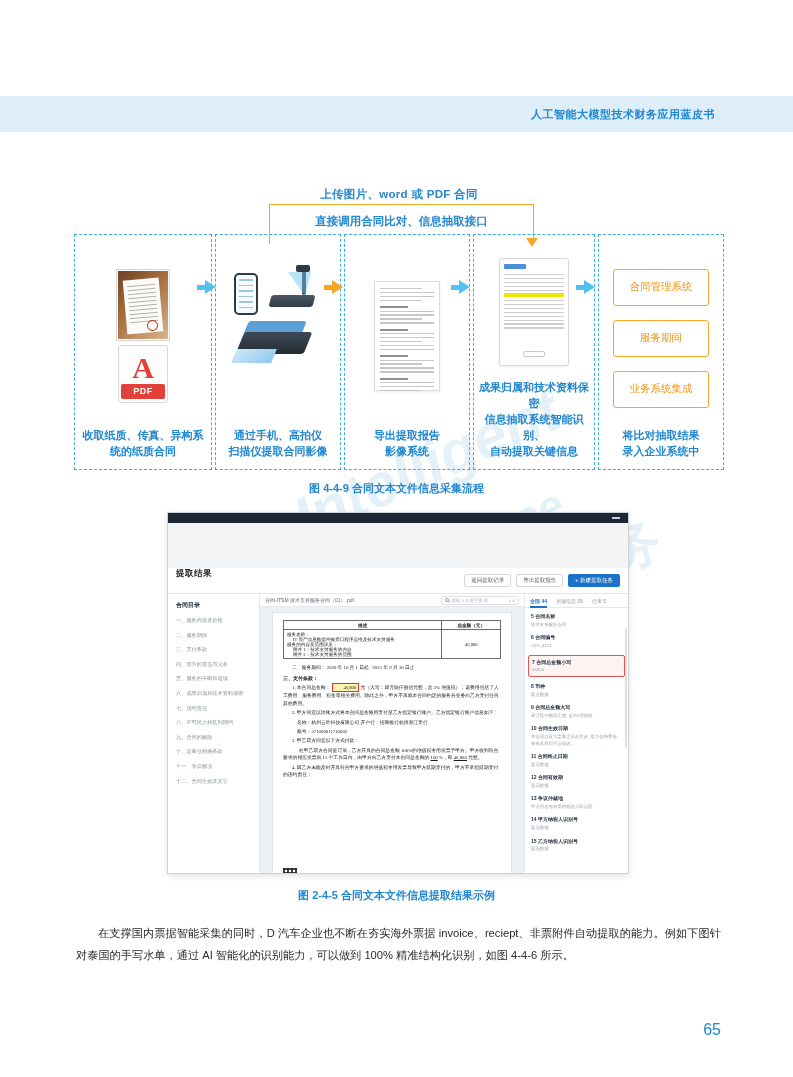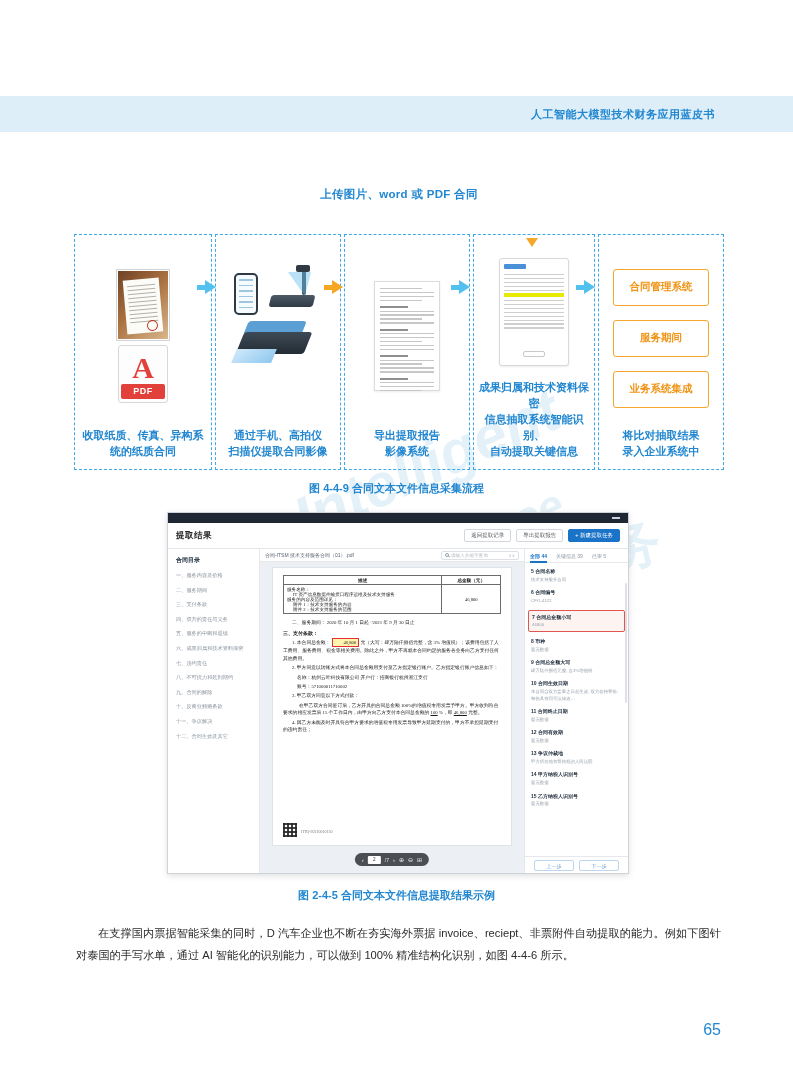--- a/index.html
+++ b/index.html
@@ -202,21 +202,21 @@
   }
   .app-mini .bar { height:5px; width:22px; background:#4a90d9; border-radius:1px; margin-bottom:5px; }
   .app-mini i { display:block; height:1.3px; background:#cfcfcf; margin-bottom:2.6px; }
   .app-mini i.hl { background:#e8e800; height:4px; }
   .app-mini .btn { position:absolute; bottom:8px; left:50%; transform:translateX(-50%); width:22px; height:6px; border:1px solid #c9c9c9; border-radius:2px;}
 
   
   .chips { display:flex; flex-direction:column; gap:14px; justify-content:center; height:100%; padding-top:4px;}
   .chip {
     width: 96px; height: 37px; border:1.4px solid #f4a72a; border-radius:3px;
-    color:#f09415; font-size:10.5px; font-weight:700;
+    color:#f09415; font-size:10.5px; font-weight:400;
     display:flex; align-items:center; justify-content:center;
   }
 
   
   .fig-caption {
     position: absolute; left:0; width:793px; text-align:center;
     color:#2287d0; font-size:11px; font-weight:700;
   }
   .cap-444 { top: 481px; }
   .cap-445 { top: 888px; }
@@ -229,21 +229,21 @@
     overflow:hidden;
   }
   .shot-titlebar {
     height: 10px; background:#1e2733; position:relative;
   }
   .shot-titlebar .min {
     position:absolute; right:8px; top:4px; width:8px; height:1.5px; background:#ccd3da;
   }
   .shot-topbar {
     height: 26px; background:#ffffff; border-bottom:1px solid #e3e6ea;
-    display:flex; align-items:center; padding: 0 8px;
+    display:flex; padding: 0 8px; margin-top: 45px;
   }
   .shot-topbar .s-title { font-size:8.5px; font-weight:700; color:#222; letter-spacing:.5px; }
   .shot-topbar .s-actions { margin-left:auto; display:flex; align-items:center; gap:5px; }
   .s-btn {
     height:13px; padding:0 6px; border:1px solid #d3d8de; border-radius:2px;
     background:#fff; color:#555; font-size:5.5px; display:flex; align-items:center;
     white-space:nowrap;
   }
   .s-btn.primary { background:#1a73c7; border-color:#1a73c7; color:#fff; }
 
@@ -364,20 +364,23 @@
 <div class="watermark wm-2">Finance</div>
 <div class="watermark wm-3">智能财务</div>
 <div class="wm-circ"></div>
 
 <div class="flow">
 
   <div class="flow-caption-wrap">
     <div class="flow-top-label">上传图片、word 或 PDF 合同</div>
   </div>
 
+  <div class="flow-bracket">
+    <div class="bracket-label">直接调用合同比对、信息抽取接口</div>
+  </div>
   <div class="flow-arrow-down"></div>
 
   <div class="flow-cols">
 
     <div class="flow-col col-1">
       <div class="col-art">
         <div style="display:flex;flex-direction:column;align-items:center;">
           <div class="paper-photo">
             <div class="pp-lines">
               <i></i>

